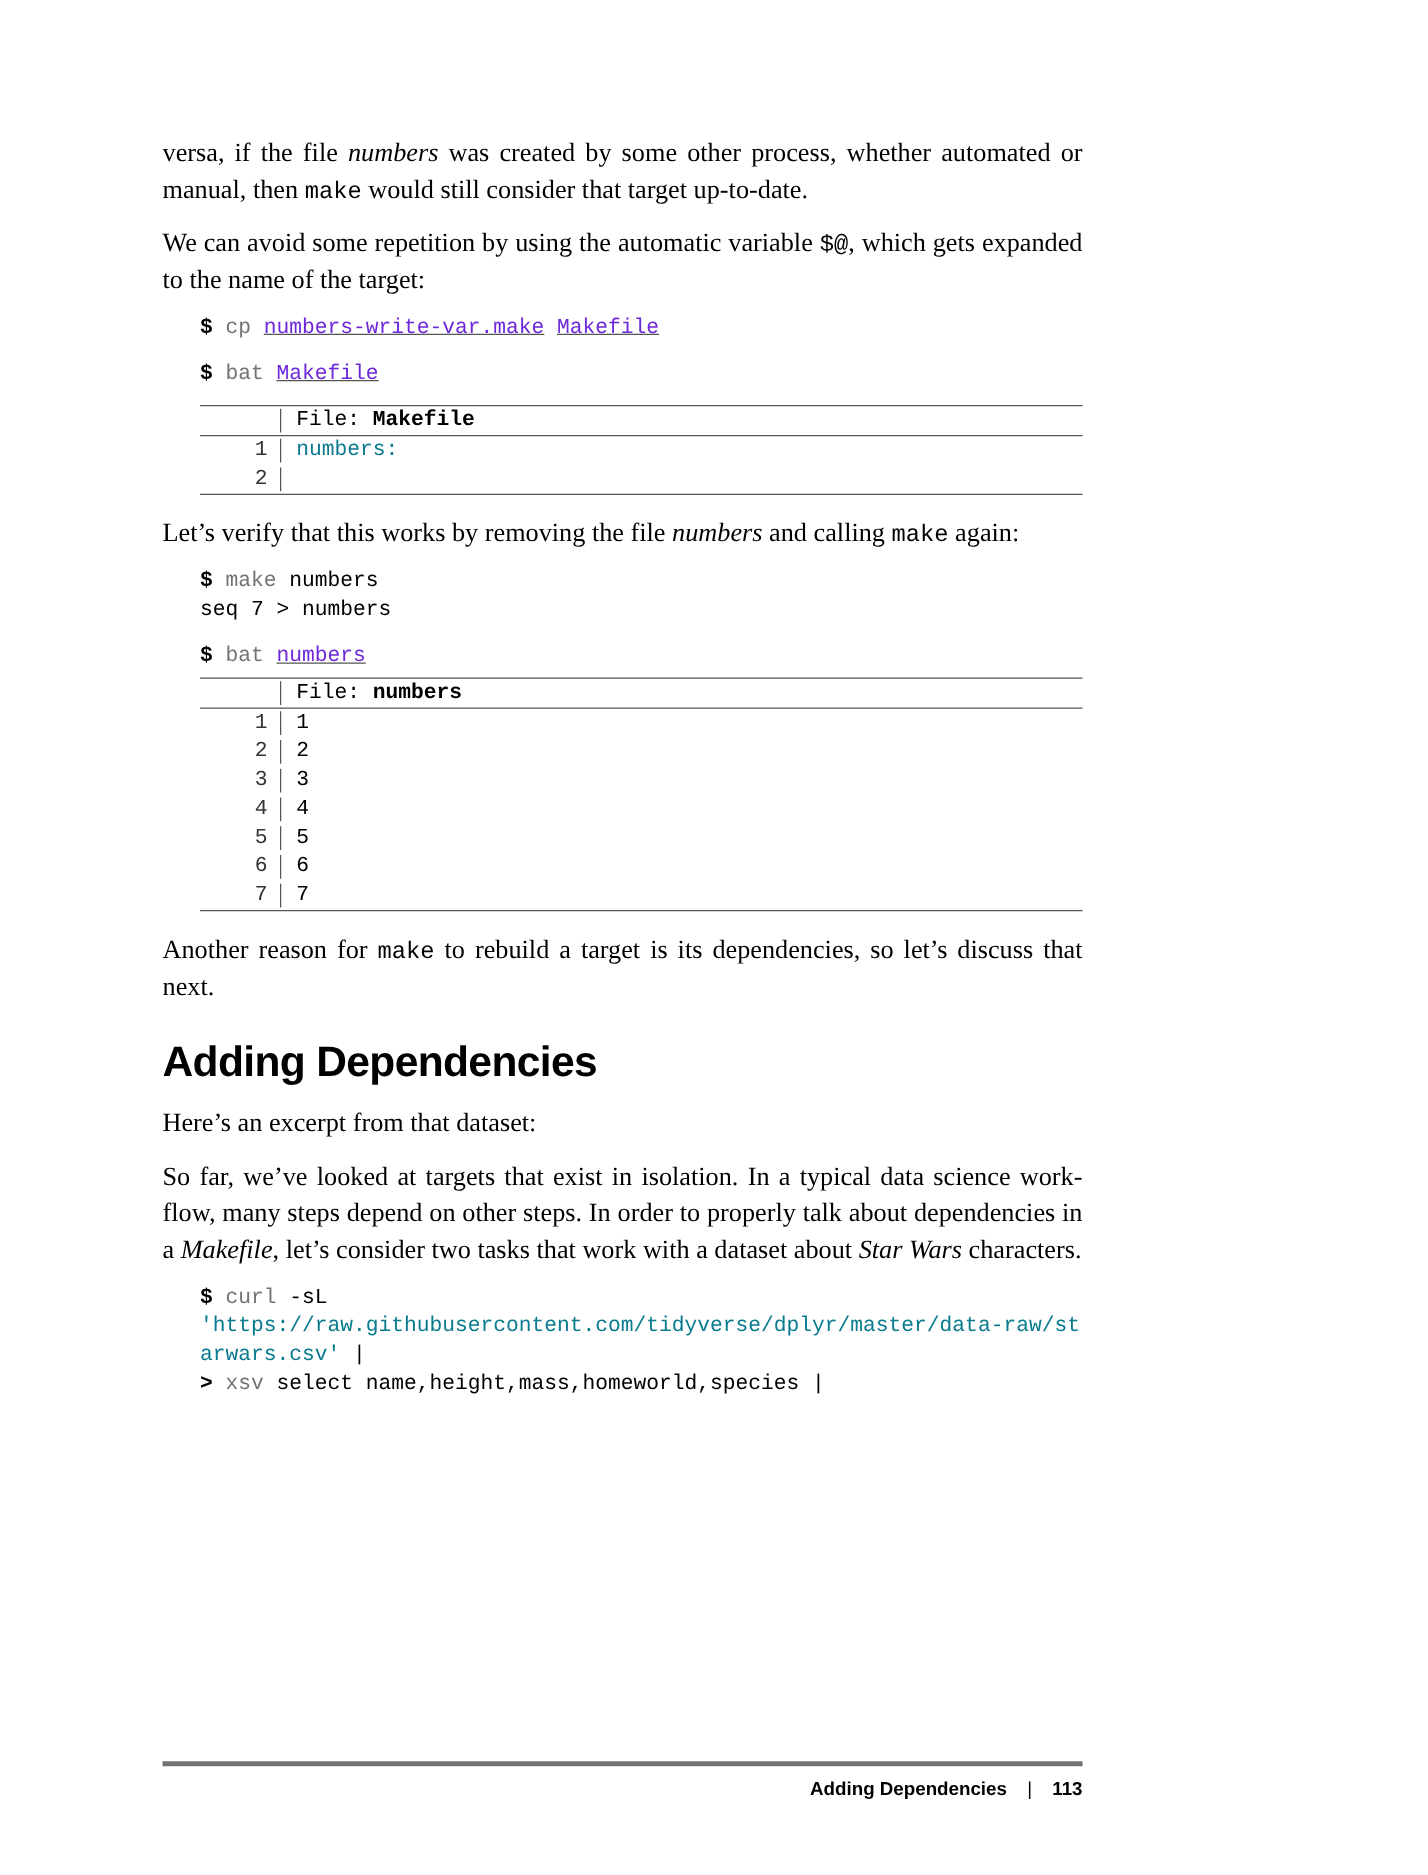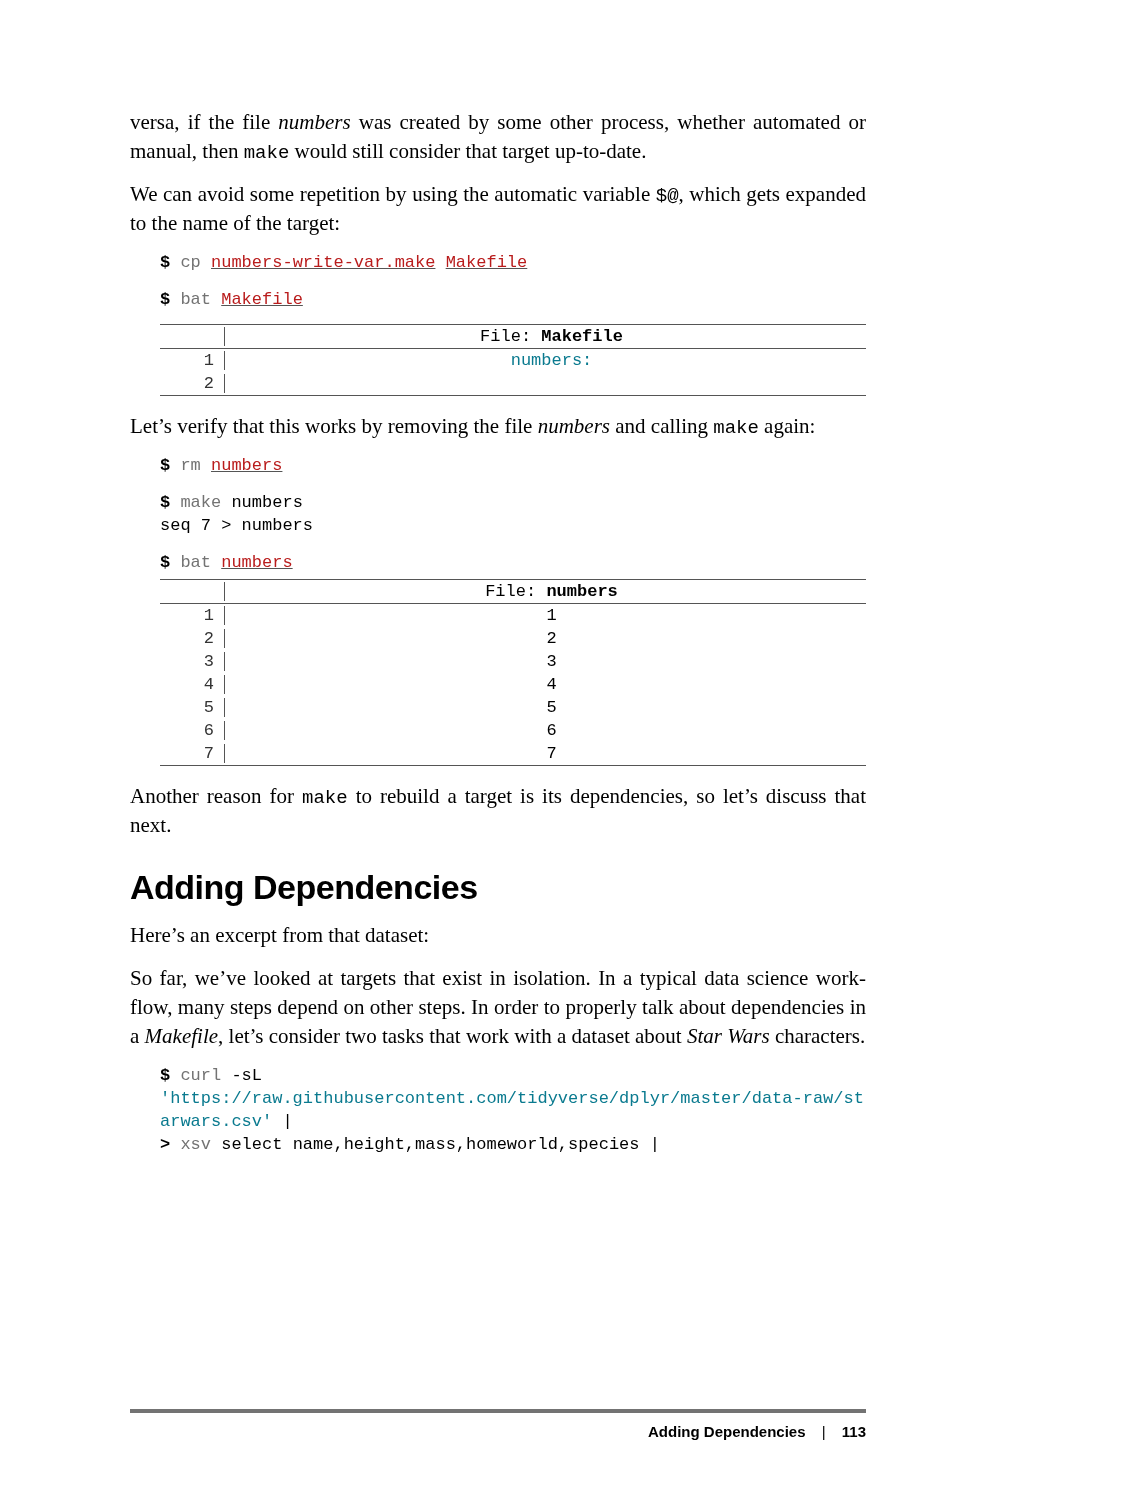--- a/index.html
+++ b/index.html
@@ -30,42 +30,41 @@
   }
   .codeblock {
     font-family: Consolas, Menlo, 'Courier New', monospace;
     font-size: 17px;
     line-height: 1.35;
     margin: 14px 0 14px 30px;
     white-space: pre;
   }
   .prompt-dollar { font-weight: bold; color: #000; }
   .cmd { color: #737373; }
-  .arg-under { text-decoration: underline; text-decoration-color: #555; color:#b91c1c; }
+  .arg-under { text-decoration: underline; text-decoration-color: #555; color:#6d28d9; }
   .str-under { text-decoration-color: #0a7a8f; color: #0a7a8f; }
   .bold-mono { font-weight: bold; }
   .bat-frame {
     margin: 4px 0 16px 30px;
     font-family: Consolas, Menlo, 'Courier New', monospace;
     font-size: 17px;
   }
   .bat-gutter {
     width: 54px;
     text-align: right;
     padding-right: 10px;
     color: #333;
   }
   .bat-sep {
     border-left: 1.5px solid #555;
     width: 0;
   }
   .bat-content {
     padding-left: 12px;
     flex: 1;
-    text-align: center;
   }
   .bat-hrline {
     border-top: 1.5px solid #555;
     margin: 0;
   }
   .bat-header-row, .bat-body-row {
     display: flex;
     padding: 2px 0;
   }
   h2.section {
@@ -121,21 +120,20 @@
   </div>
   <div class="bat-body-row">
     <div class="bat-gutter">2</div>
           <div class="bat-sep"></div>
   </div>
   <div class="bat-hrline"></div>
 </div>
 
 <p><span>Let’s verify that this works by removing the file </span><span class="italic">numbers</span><span> and calling </span><span class="code-inline">make</span><span> again:</span></p>
 
-<div class="codeblock"><span class="prompt-dollar">$ </span><span class="cmd">rm</span> <span class="arg-under">numbers</span></div>
 
 <div class="codeblock"><span class="prompt-dollar">$ </span><span class="cmd">make</span> <span>numbers</span>
 <span>seq 7 &gt; numbers</span></div>
 
 <div class="codeblock" style="margin-bottom:4px"><span class="prompt-dollar">$ </span><span class="cmd">bat</span> <span class="arg-under">numbers</span></div>
 
 <div class="bat-frame">
   <div class="bat-hrline"></div>
   <div class="bat-header-row">
     <div class="bat-gutter"></div>

